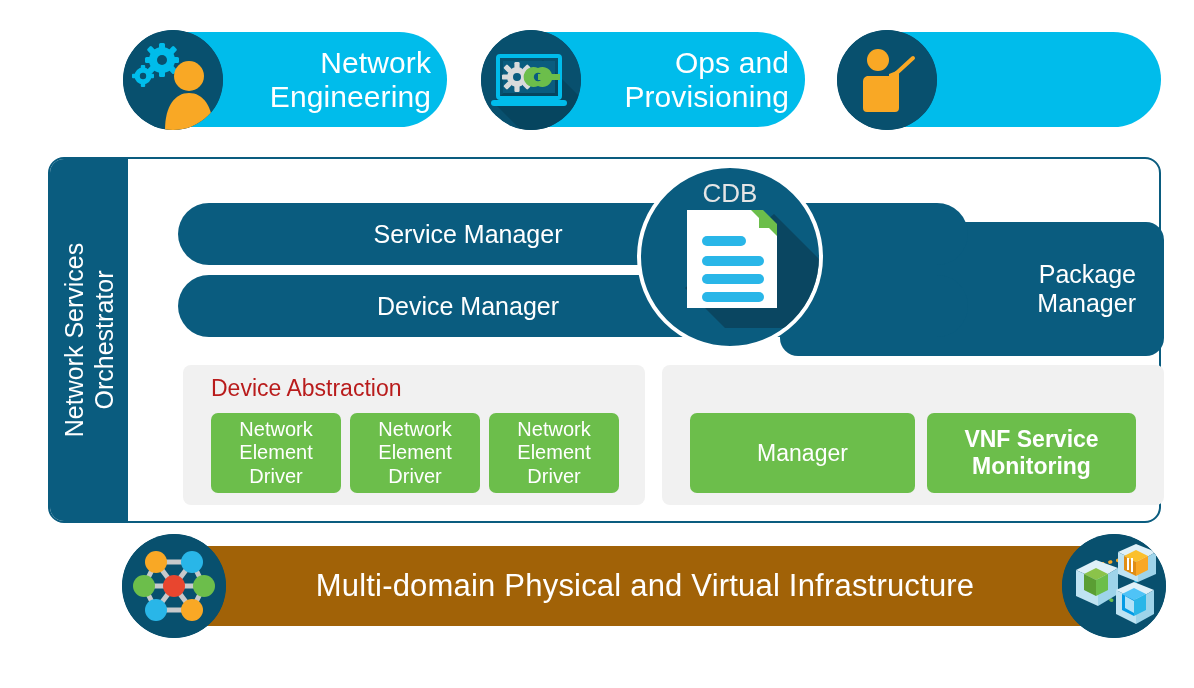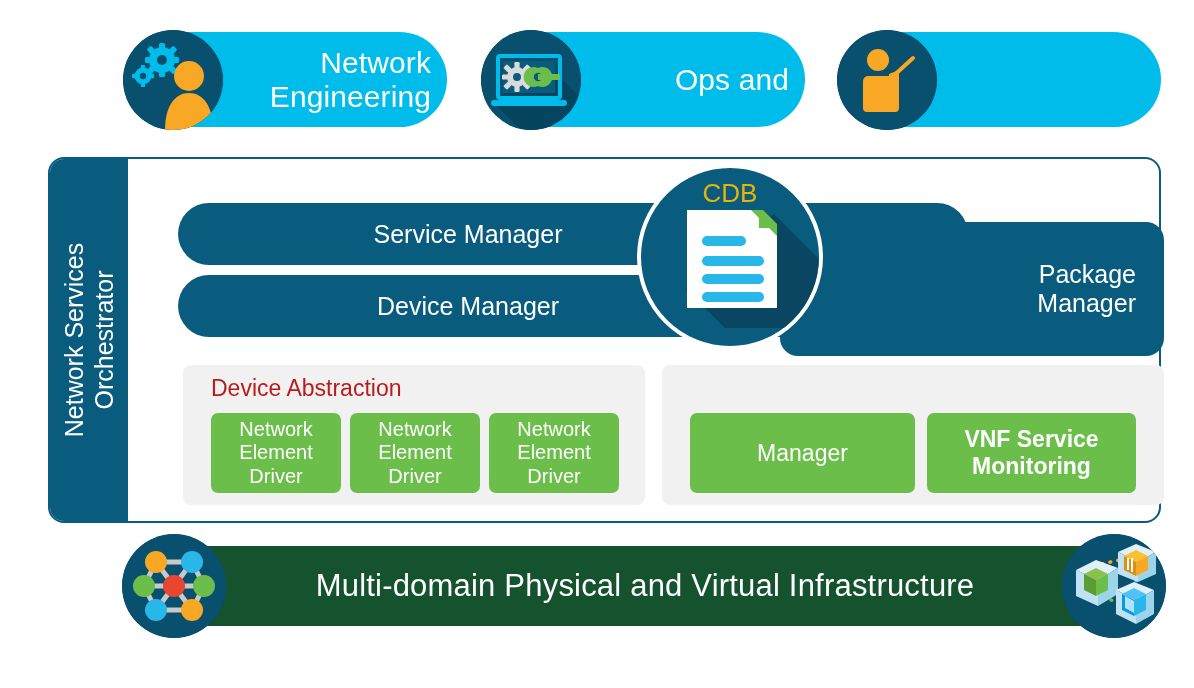--- a/index.html
+++ b/index.html
@@ -61,21 +61,21 @@
   }
 
   
   .cdb{
     position:absolute;left:637px;top:164px;width:186px;height:186px;
     border-radius:50%;background:#0a5c7f;border:4px solid #ffffff;
     box-sizing:border-box;overflow:hidden;
   }
   .cdb .cdb-label{
     position:absolute;left:0;right:0;top:10px;text-align:center;
-    color:#eab308;font-size:26px;z-index:4;
+    color:#e5e5e5;font-size:26px;z-index:4;
   }
 
   
   .panel{
     position:absolute;background:#f1f1f1;border-radius:8px;
   }
   #panel-device-abstraction{left:183px;top:365px;width:462px;height:140px;}
   #panel-esc{left:662px;top:365px;width:502px;height:140px;}
   .panel .panel-title{
     position:absolute;left:28px;top:10px;color:#b91c1c;font-size:23px;
@@ -89,21 +89,21 @@
   #ned-0{left:28px;}
   #ned-1{left:167px;}
   #ned-2{left:306px;}
   .escbox{top:48px;height:80px;font-size:23px;}
   #esc-0{left:28px;width:225px;}
   #esc-1{left:265px;width:209px;font-weight:bold;}
 
   
   .infra{
     position:absolute;left:143px;top:546px;width:1004px;height:80px;
-    background:#14532d;display:flex;align-items:center;justify-content:center;
+    background:#a16207;display:flex;align-items:center;justify-content:center;
   }
   .infra .t{color:#ffffff;font-size:31px;letter-spacing:.2px;}
   .infra-icon-left{
     position:absolute;left:122px;top:534px;width:104px;height:104px;
     border-radius:50%;background:#08506e;overflow:hidden;
   }
   .infra-icon-right{
     position:absolute;left:1062px;top:534px;width:104px;height:104px;
     border-radius:50%;background:#08506e;overflow:hidden;
   }
@@ -173,20 +173,21 @@
         </g>
         <circle cx="36" cy="47" r="4" fill="#0a5c7f"></circle>
 
         <path d="M57 38 a10 10 0 1 0 0 18 a10 10 0 1 0 0 -18 Z" fill="#6cbe4b"></path>
         <circle cx="57" cy="47" r="4.2" fill="#0a5c7f"></circle>
         <rect x="57" y="44" width="22" height="6" fill="#6cbe4b"></rect>
       </svg>
     </div>
     <div class="label">
       <div>Ops and</div>
+      <div>Provisioning</div>
     </div>
   </div>
 
   <div class="persona" id="persona-2" style="left:845px;top:32px;width:316px;">
     <div class="persona-icon">
       <svg width="100" height="100" viewBox="0 0 100 100">
         <circle cx="50" cy="50" r="50" fill="#08506e"></circle>
         <circle cx="41" cy="30" r="11" fill="#f9a825"></circle>
         <path d="M30 46 L56 46 a6 6 0 0 1 6 6 L62 78 a4 4 0 0 1 -4 4 L30 82 a4 4 0 0 1 -4 -4 L26 52 a6 6 0 0 1 4 -6 Z" fill="#f9a825"></path>
         <path d="M52 50 L76 28" stroke="#f9a825" stroke-width="4" stroke-linecap="round"></path>

